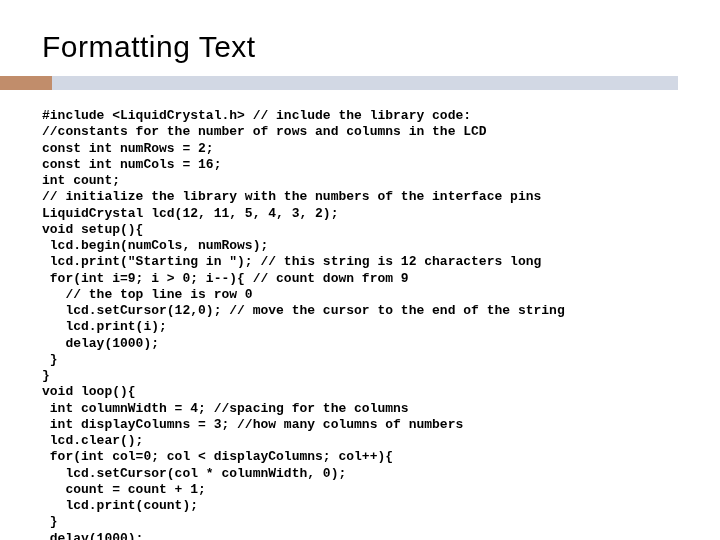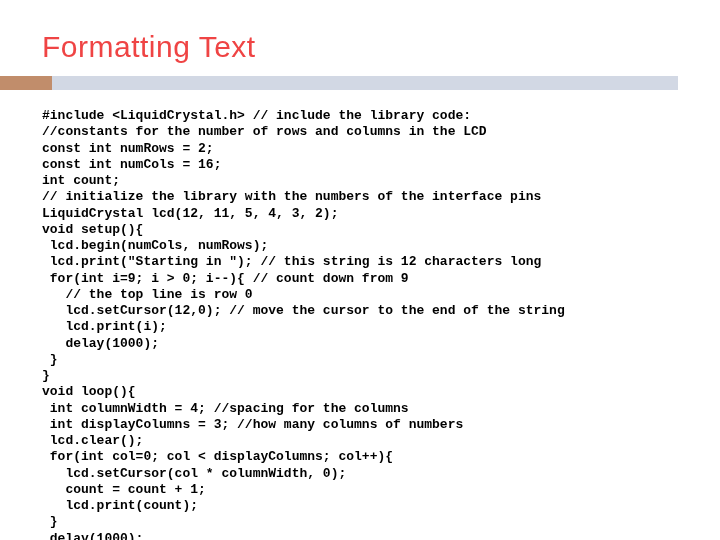--- a/index.html
+++ b/index.html
@@ -12,21 +12,21 @@
   }
   .slide {
     width: 100%;
     height: 100%;
     padding: 30px 42px 20px 42px;
     position: relative;
   }
   .title {
     font-size: 30px;
     font-weight: 400;
-    color: #ef4444;
+    color: #000000;
     letter-spacing: 0.5px;
     margin-bottom: 12px;
   }
   .title-rule {
     height: 14px;
     display: flex;
     margin-bottom: 18px;
     margin-left: -42px;
     width: calc(100% + 42px);
   }

